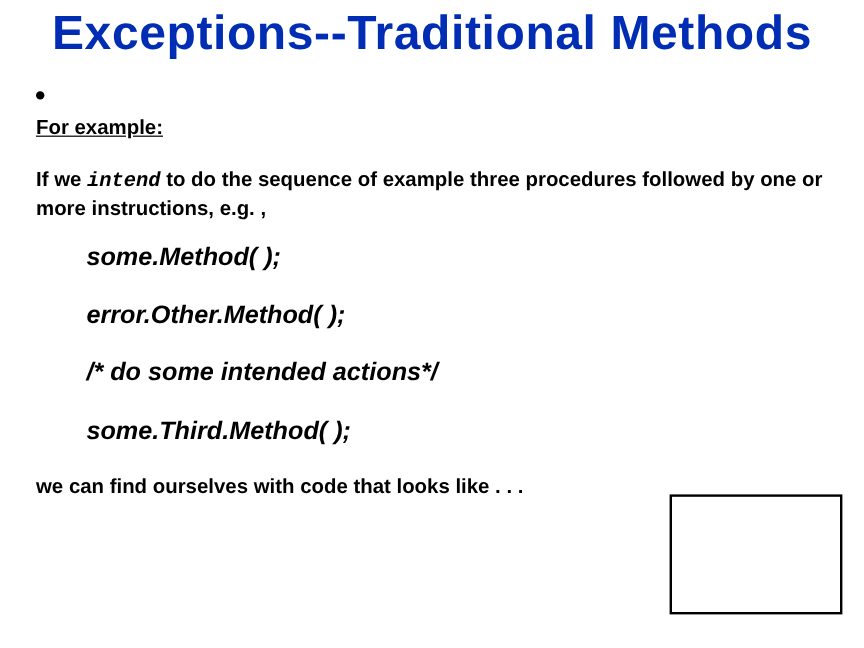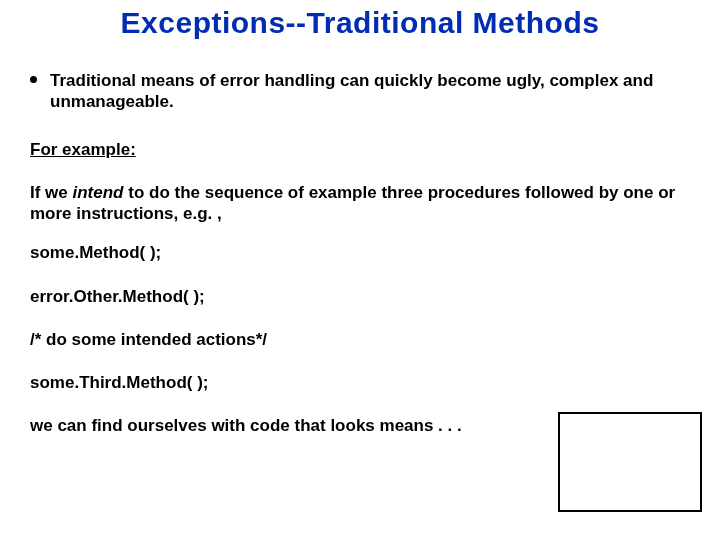--- a/index.html
+++ b/index.html
@@ -17,21 +17,21 @@
     width: 720px;
     height: 540px;
     box-sizing: border-box;
   }
   .title {
     position: absolute;
     top: 6px;
     left: 0;
     right: 0;
     text-align: center;
-    font-size: 30px;
+    font-size: 40px;
     font-weight: bold;
     color: #002db3;
     letter-spacing: 0.5px;
   }
   .body {
     position: absolute;
     top: 70px;
     left: 30px;
     right: 30px;
     font-size: 17px;
@@ -57,25 +57,28 @@
     margin-top: 26px;
     font-weight: bold;
     text-decoration: underline;
   }
   .intend-line {
     margin-top: 22px;
     font-weight: bold;
   }
   .intend-line .italic {
     font-style: italic;
+    font-family: Liberation Mono, monospace;
   }
   .code-block {
     margin-top: 18px;
+    margin-left: 42px;
     font-weight: bold;
-    font-size: 17px;
+    font-size: 21px;
+    font-style: italic;
   }
   .code-line {
     margin-bottom: 22px;
   }
   .closing {
     margin-top: 4px;
     font-weight: bold;
   }
   .box {
     position: absolute;
@@ -91,35 +94,34 @@
 <body>
 
 <div class="slide">
 
   <div class="title">Exceptions--Traditional Methods</div>
 
   <div class="body">
 
     <div class="bullet-row">
       <span class="bullet-dot"></span>
-      <span class="bullet-text">Traditional means of error handling can quickly become ugly,  complex and unmanageable.</span>
     </div>
 
     <div class="for-example"><span>For example:</span></div>
 
     <div class="intend-line">
       <span>If we </span><span class="italic">intend</span><span> to do the sequence of example three procedures followed by one or more instructions, e.g. ,</span>
     </div>
 
     <div class="code-block">
       <div class="code-line">some.Method( );</div>
       <div class="code-line">error.Other.Method( );</div>
       <div class="code-line">/* do some intended actions*/</div>
       <div class="code-line">some.Third.Method( );</div>
     </div>
 
-    <div class="closing">we can find ourselves with code that looks means . . .</div>
+    <div class="closing">we can find ourselves with code that looks like . . .</div>
 
   </div>
 
   <div class="box"></div>
 
 </div>
 
 </body></html>

